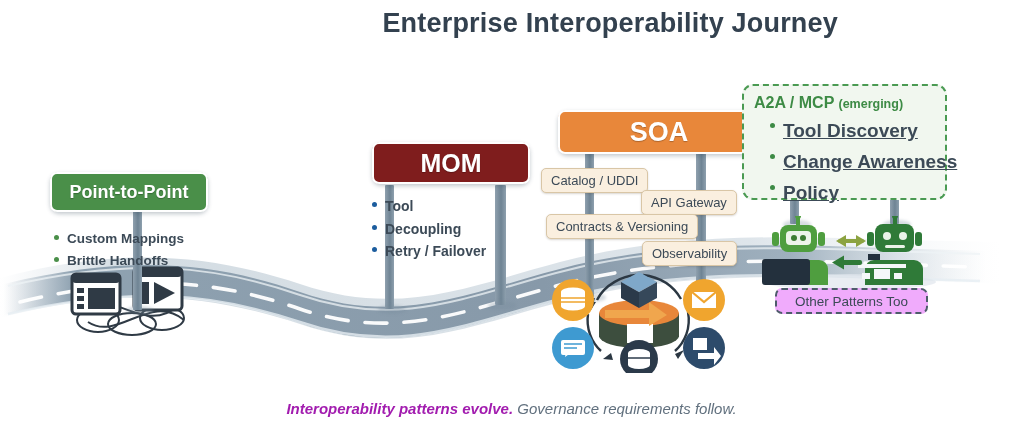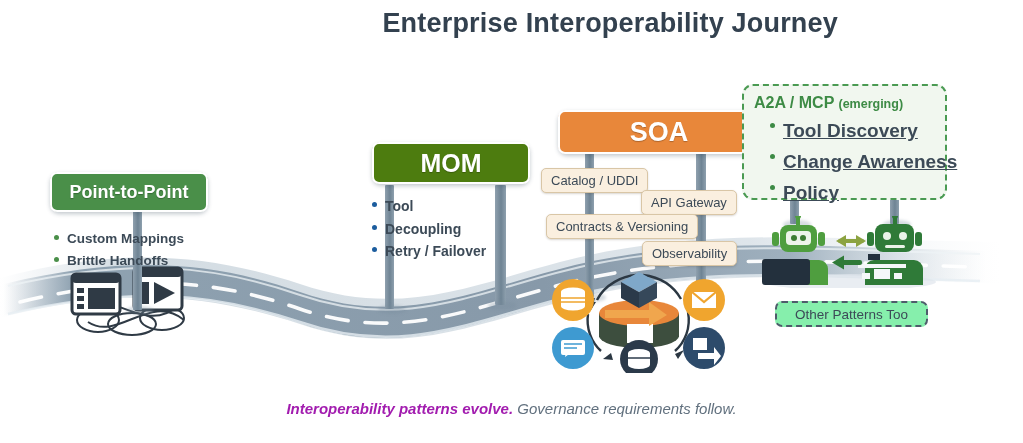--- a/index.html
+++ b/index.html
@@ -21,21 +21,21 @@
 
   
   .sign{position:absolute;border-radius:9px;box-shadow:0 2px 4px rgba(40,60,80,.28);}
   .sign .plate{
     border-radius:7px;border:2.5px solid #ffffff;
     height:100%;box-sizing:border-box;
     display:flex;align-items:center;justify-content:center;
     color:#ffffff;font-weight:bold;text-shadow:0 1px 1px rgba(0,0,0,.25);
   }
   .sign.green{background:#4a8f49;}
-  .sign.blue{background:#4d7c0f;}
+  .sign.blue{background:#7f1d1d;}
   .sign.orange{background:#e8873a;}
 
   .post{position:absolute;background:linear-gradient(90deg,#8fa0ae,#6f8494 55%,#8ea0ae);border-radius:1px;}
   .post:after{content:"";position:absolute;left:-7px;bottom:-5px;width:28px;height:9px;border-radius:50%;
     background:rgba(120,140,155,.30);filter:blur(1.5px);}
 
   
   .bullets{position:absolute;font-size:13.5px;line-height:1.62;}
   .bullets li{list-style:none;position:relative;padding-left:15px;white-space:nowrap;font-weight:bold;}
   .bullets li:before{content:"";position:absolute;left:2px;top:7px;width:5px;height:5px;border-radius:50%;}
@@ -57,21 +57,21 @@
     background:#f1f7ef;border:2px dashed #4a9a52;border-radius:11px;box-sizing:border-box;
     padding:8px 26px 0 10px;
   }
   .a2a-title{font-size:16px;font-weight:bold;color:#3d8b45;white-space:nowrap;}
   .a2a-title .sub{font-size:12.5px;font-weight:bold;}
 
   .other-pat{
     position:absolute;left:775px;top:288px;width:153px;height:26px;
     border:2px dashed #4e5c6b;border-radius:7px;box-sizing:border-box;
     display:flex;align-items:center;justify-content:center;
-    font-size:13.5px;color:#3c4a57;background:#86efac;margin-top:13px;
+    font-size:13.5px;color:#3c4a57;background:#f0abfc;
   }
 
   
   .footer{
     position:absolute;left:0;top:400px;width:1023px;text-align:center;
     font-size:15px;font-style:italic;color:#4e5c6b;
   }
   .footer b{color:#a21caf;}
   .footer span.light{color:#61707e;}
 </style>

